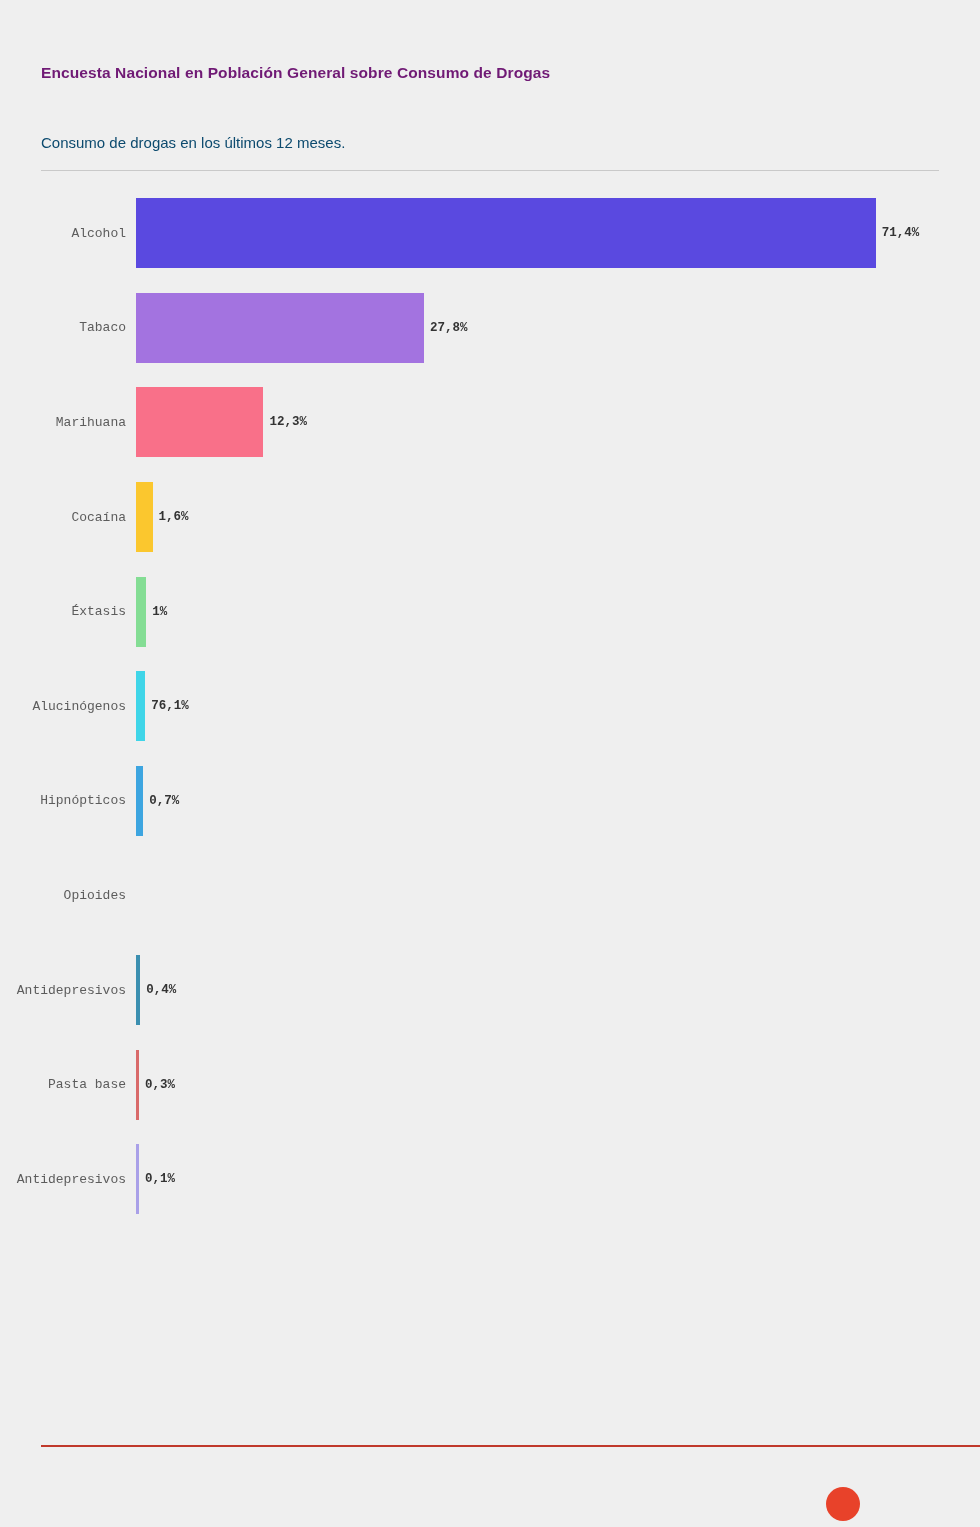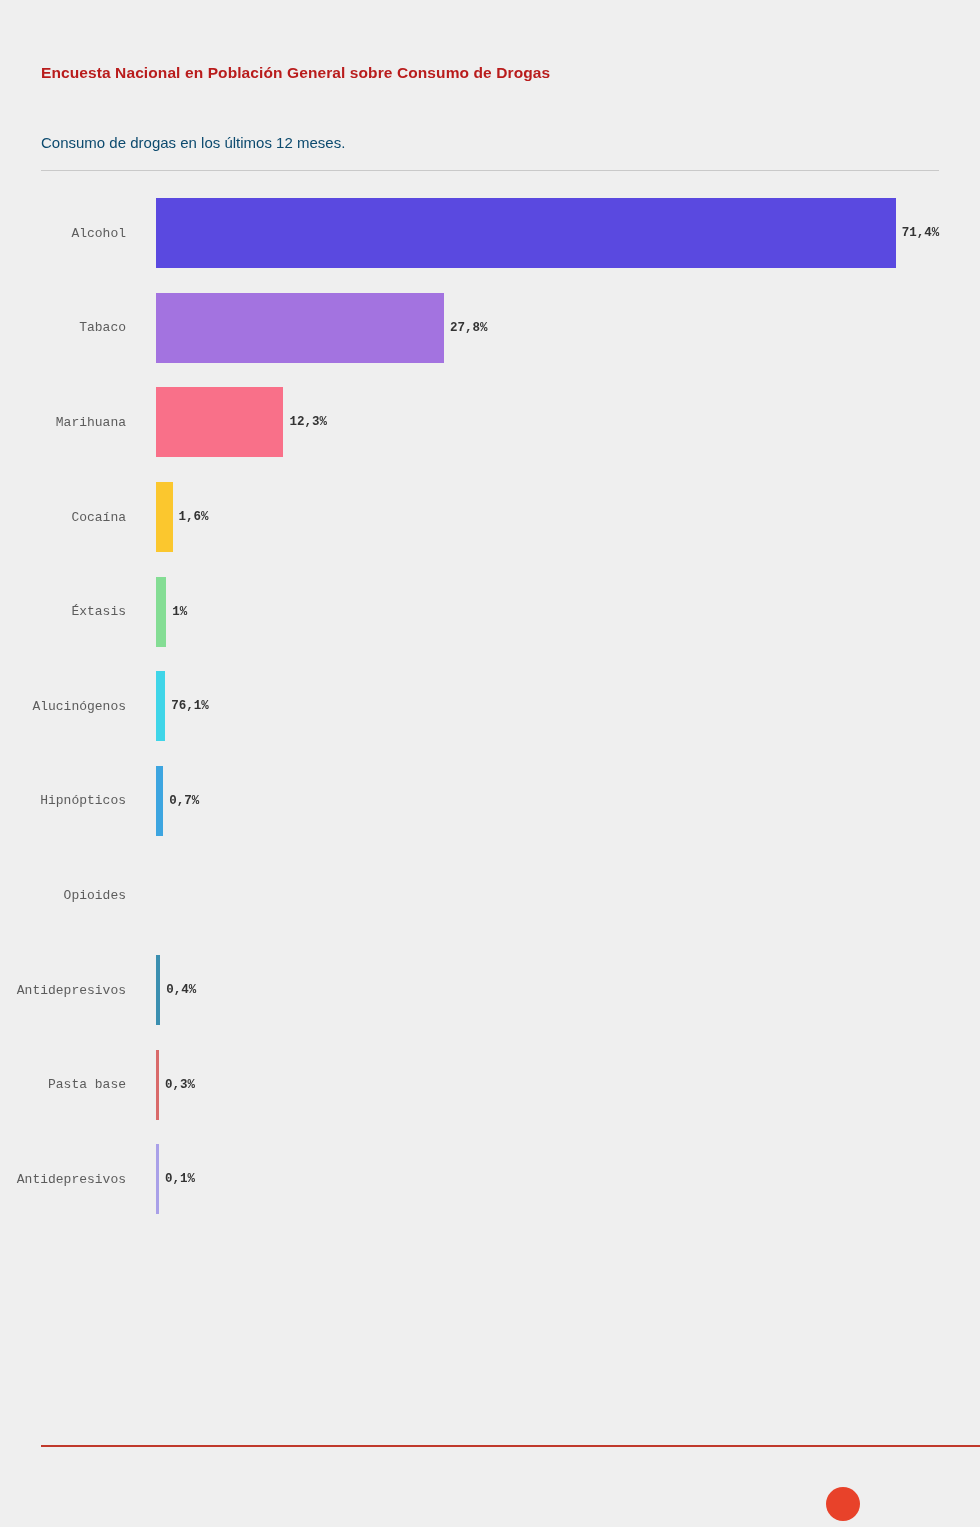--- a/index.html
+++ b/index.html
@@ -22,21 +22,21 @@
     box-sizing: border-box;
   }
 
   .header {
     padding: 0 41px;
   }
 
   .chart-title {
     font-size: 15.5px;
     font-weight: bold;
-    color: #b91c1c;
+    color: #701a75;
     letter-spacing: 0.1px;
     padding-top: 64px;
     line-height: 1.2;
   }
 
   .chart-subtitle {
     font-size: 15px;
     color: #0c4a6e;
     padding-top: 51px;
     line-height: 1.2;
@@ -76,21 +76,20 @@
     white-space: nowrap;
     flex: 0 0 136px;
   }
 
   .bar-wrap {
     position: relative;
     flex: 1 1 auto;
     height: 86px;
     display: flex;
     align-items: center;
-    margin-left: 20px;
   }
 
   .bar {
     height: 70px;
     min-width: 3px;
     border-radius: 0px;
   }
 
   .bar-value {
     font-size: 12.5px;

